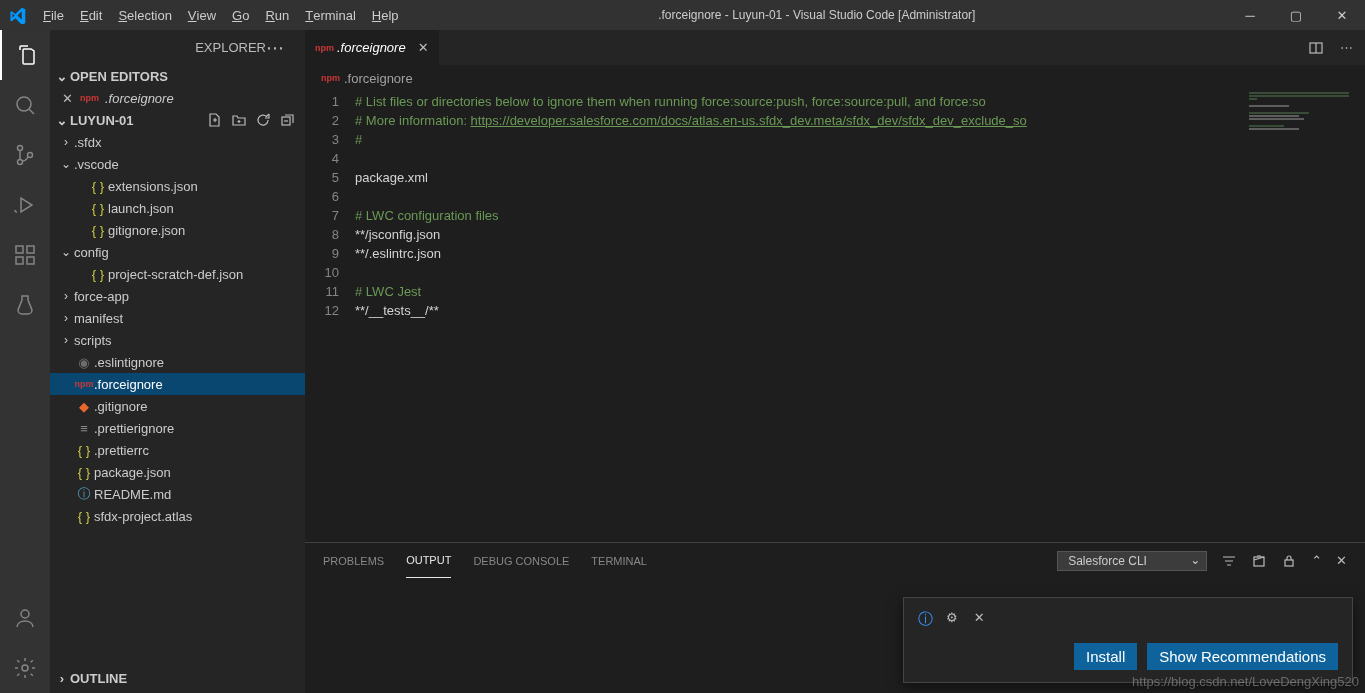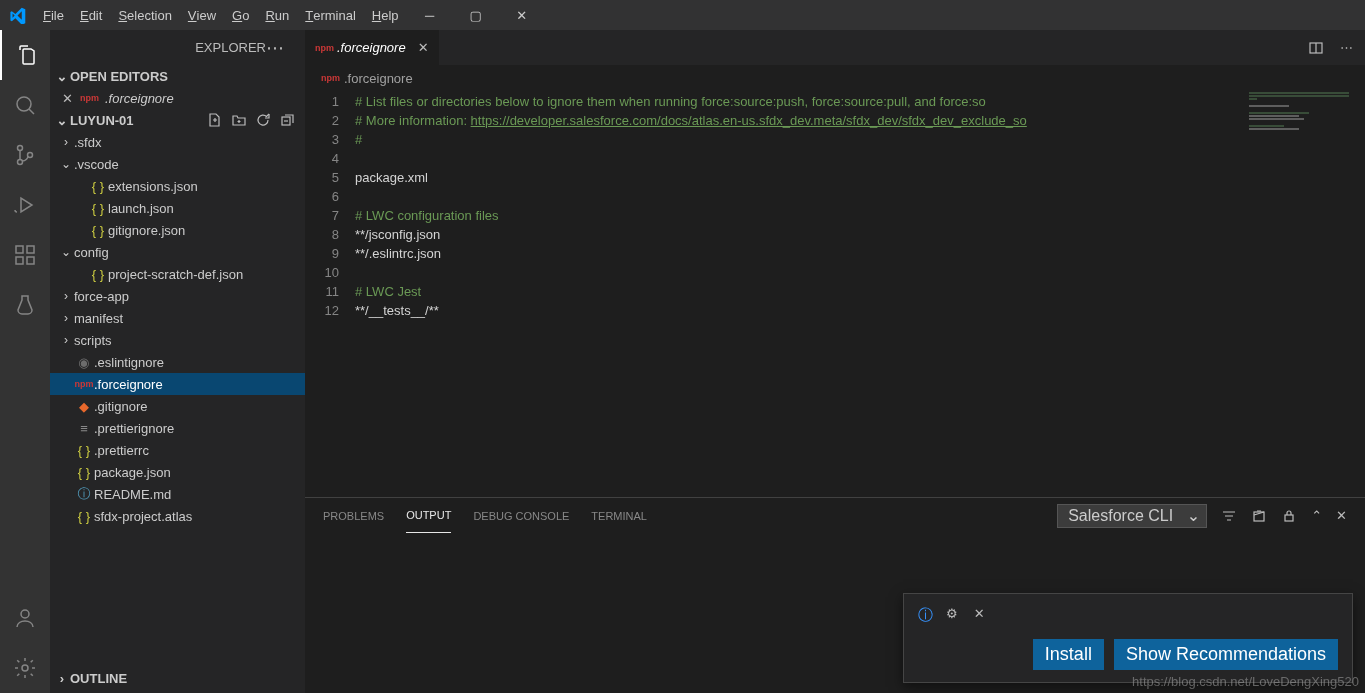--- a/index.html
+++ b/index.html
@@ -39,35 +39,35 @@
 .tab-actions{margin-left:auto;display:flex;align-items:center;gap:16px;padding:0 12px;color:#bbb}
 .tab-actions span{cursor:pointer}
 .breadcrumb{height:26px;display:flex;align-items:center;padding:0 16px;color:#a0a0a0;font-size:13px;gap:4px}
 .editor{flex:1;display:flex;overflow:hidden;position:relative;font-family:Consolas,"Courier New",monospace;font-size:14px}
 .gutter{width:50px;text-align:right;color:#858585;padding-right:16px;padding-top:1px;line-height:19px}
 .code{flex:1;padding-top:1px;line-height:19px;white-space:pre;color:#d4d4d4;overflow:hidden}
 .minimap{width:120px;background:#1e1e1e;position:relative}
 .minimap-line{height:2px;margin:1px 4px;background:#4a6a4a;opacity:.6}
 .comment{color:#6a9955}
 .link{color:#6a9955;text-decoration:underline}
-.panel{height:196px;border-top:1px solid #414141;display:flex;flex-direction:column;background:#1e1e1e}
+.panel{height:151px;border-top:1px solid #414141;display:flex;flex-direction:column;background:#1e1e1e}
 .panel-tabs{height:35px;display:flex;align-items:center;padding:0 18px;gap:22px;color:#888}
 .panel-tab{cursor:pointer;font-size:11px;text-transform:uppercase;height:35px;display:flex;align-items:center}
 .panel-tab.active{color:#e7e7e7;border-bottom:1px solid #e7e7e7}
 .panel-tools{margin-left:auto;display:flex;align-items:center;gap:14px;color:#bbb}
-.panel-tools .select{background:#3c3c3c;border:1px solid #555;padding:2px 22px 2px 10px;font-size:16px;color:#ccc;position:relative;cursor:pointer;min-width:150px}
+.panel-tools .select{background:#3c3c3c;border:1px solid #555;padding:2px 22px 2px 10px;font-size:12px;color:#ccc;position:relative;cursor:pointer;min-width:150px}
 .panel-tools .select::after{content:"⌄";position:absolute;right:6px;top:1px}
 .panel-body{flex:1;padding:2px 18px;font-family:Consolas,monospace;font-size:13px;color:#ccc}
 .toast{position:absolute;right:12px;bottom:10px;width:450px;background:#252526;border:1px solid #454545;box-shadow:0 4px 12px rgba(0,0,0,.5);padding:12px 14px}
 .toast-top{display:flex;gap:10px;align-items:flex-start}
 .toast-top .info{color:#3794ff;font-size:15px}
 .toast-top .msg{flex:1;color:#ccc;line-height:18px}
 .toast-top .gear,.toast-top .close{color:#bbb;cursor:pointer;padding:0 3px}
 .toast-actions{display:flex;justify-content:flex-end;gap:10px;margin-top:14px}
-.toast-btn{background:#0e639c;color:#fff;padding:5px 12px;cursor:pointer;font-size:18px}
+.toast-btn{background:#0e639c;color:#fff;padding:5px 12px;cursor:pointer;font-size:15px}
 .watermark{position:absolute;right:6px;bottom:4px;color:#999;font-size:13px;opacity:.6;pointer-events:none}
 .json-icon{color:#cbcb41}
 .gear-icon{color:#6c6c6c}
 .md-icon{color:#519aba}
 .git-icon{color:#e8682c}
 .npm-icon{color:#cb3837;font-size:9px;font-weight:bold}
 svg{display:block}
 </style>
 </head>
 <body>
@@ -81,20 +81,21 @@
   <div class="menu" id="menu-bar">
       <div class="menu-item"><span class="underline">F</span>ile</div>
       <div class="menu-item"><span class="underline">E</span>dit</div>
       <div class="menu-item"><span class="underline">S</span>election</div>
       <div class="menu-item"><span class="underline">V</span>iew</div>
       <div class="menu-item"><span class="underline">G</span>o</div>
       <div class="menu-item"><span class="underline">R</span>un</div>
       <div class="menu-item"><span class="underline">T</span>erminal</div>
       <div class="menu-item"><span class="underline">H</span>elp</div>
     </div>
+  <div class="title">.forceignore - Luyun-01 - Visual Studio Code [Administrator]</div>
   <div class="win-controls">
     <div class="win-btn">─</div>
     <div class="win-btn">▢</div>
     <div class="win-btn close">✕</div>
   </div>
 </div>
 
 <div class="main">
 
   <div class="activitybar">

